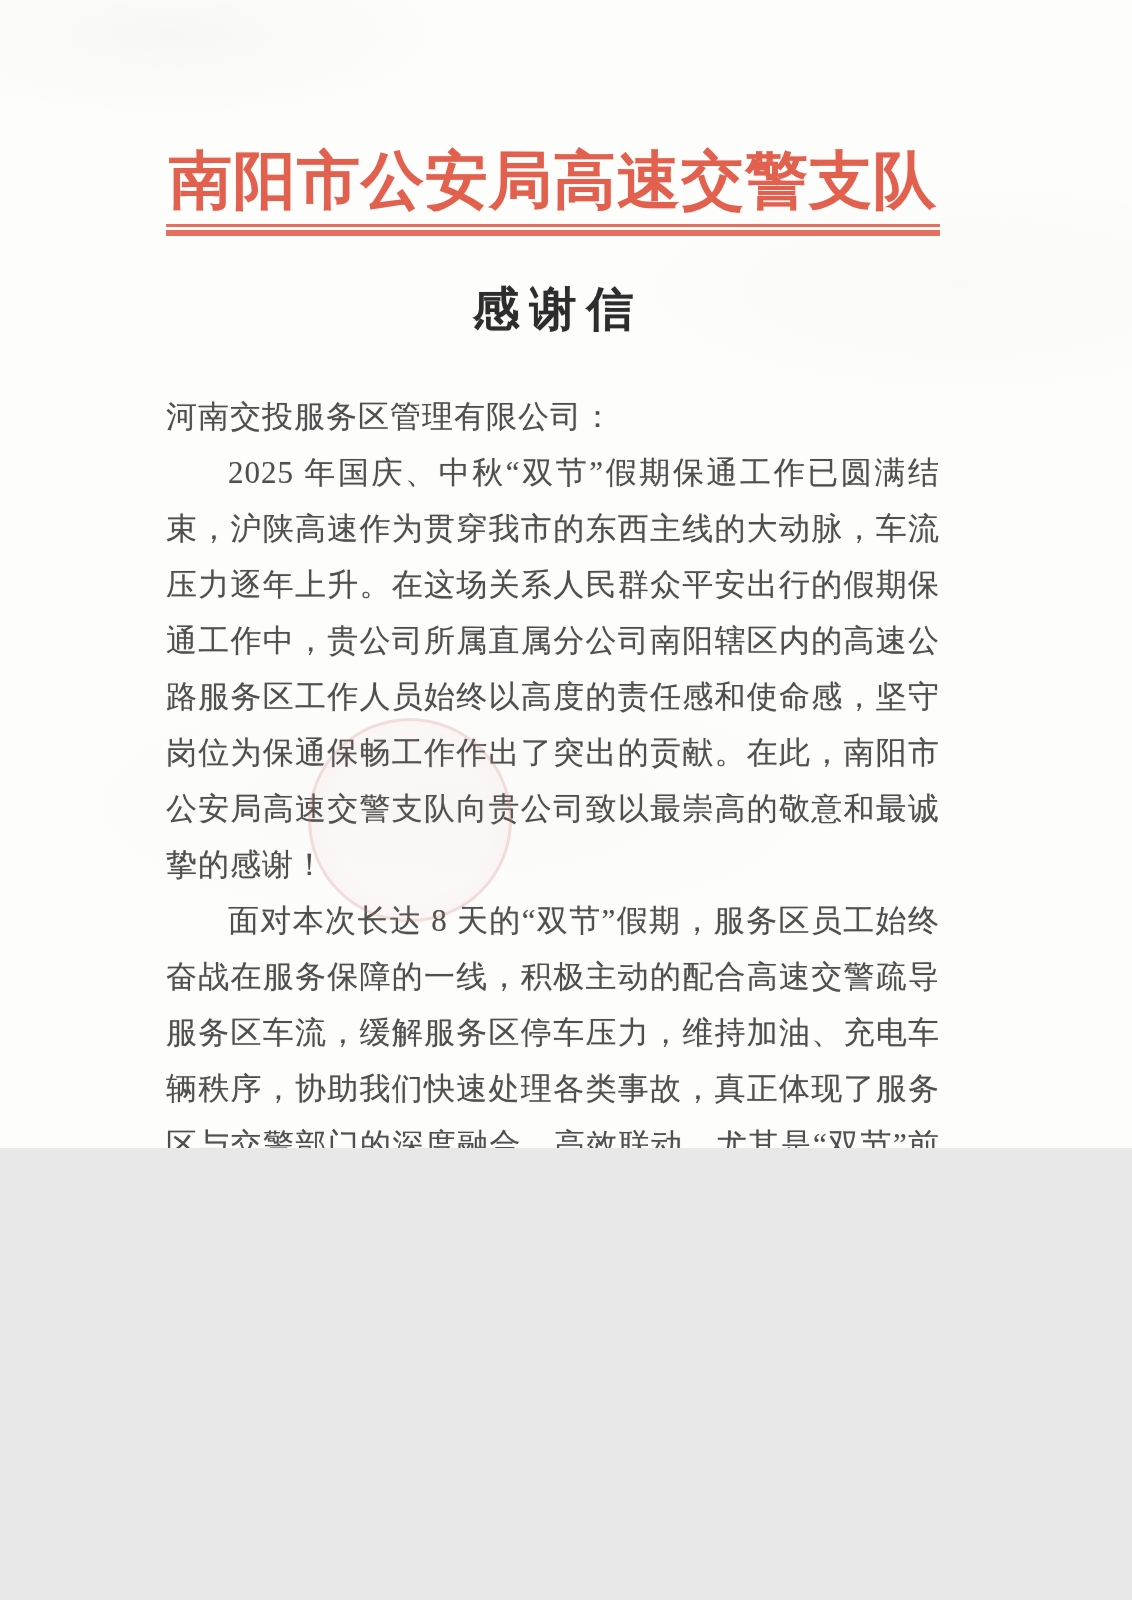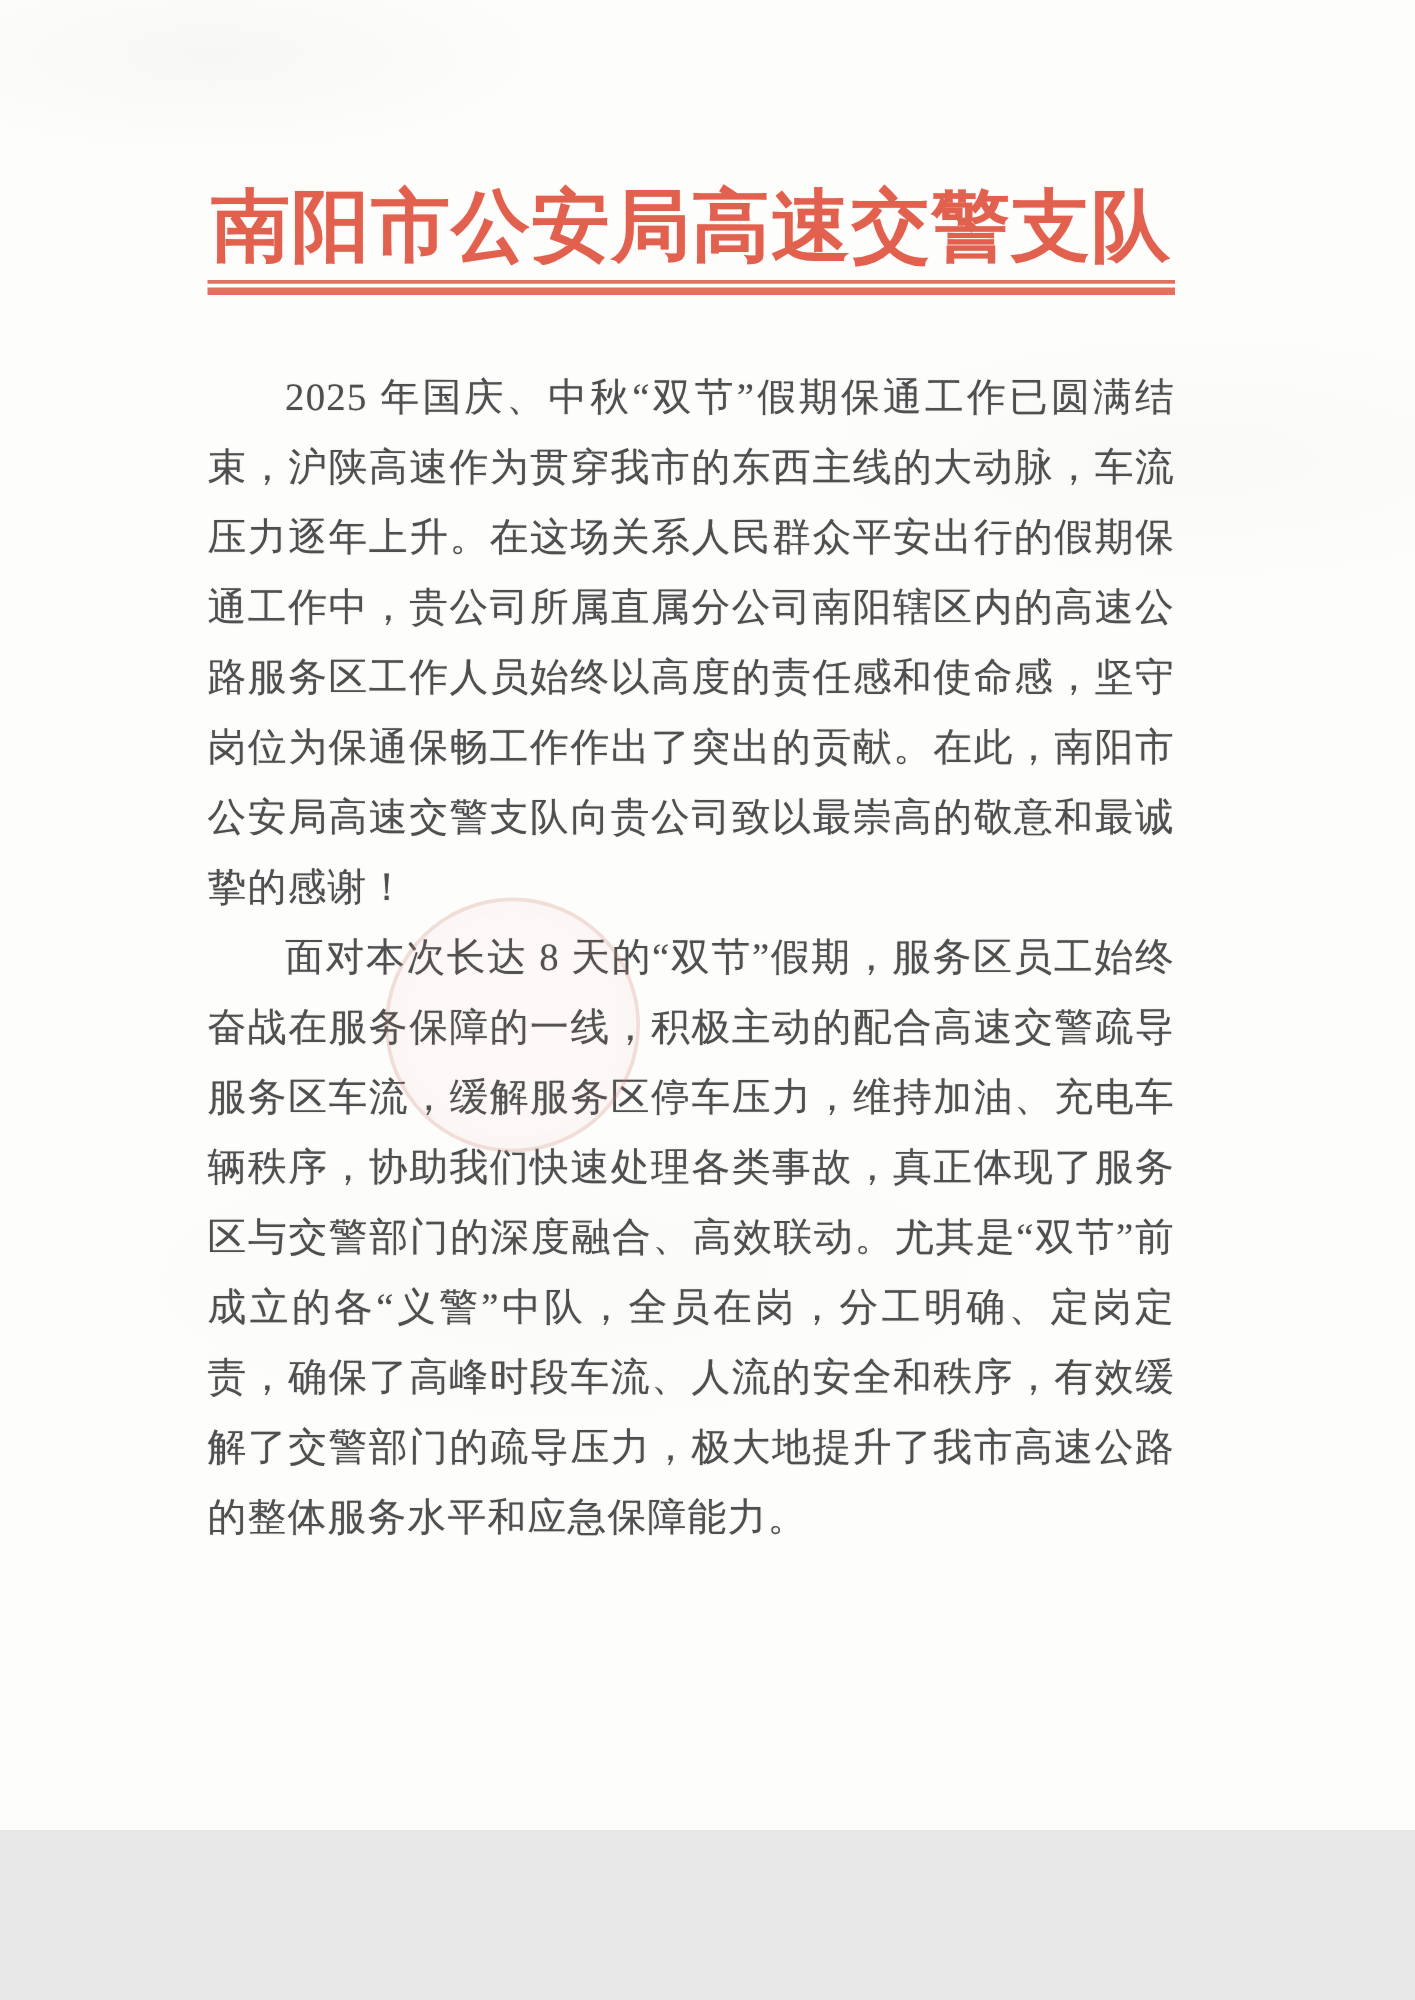--- a/index.html
+++ b/index.html
@@ -3,21 +3,21 @@
 <meta charset="utf-8">
 <style>
   html, body {
     margin: 0;
     padding: 0;
     background: #e8e8e8;
   }
   .page {
     position: relative;
     width: 1132px;
-    height: 1464px;
+    height: 1148px;
     margin: 0 auto;
     background: #fdfdfc;
     overflow: hidden;
     font-family: "Liberation Serif", "DejaVu Serif", serif;
   }
   
   .page::before {
     content: "";
     position: absolute;
     inset: 0;
@@ -113,22 +113,24 @@
 <body>
 
 <div class="page">
   <div class="content">
 
     <header>
       <h1 class="letterhead">南阳市公安局高速交警支队</h1>
       <div class="double-rule head"></div>
     </header>
 
+    <h2 class="letter-title">感谢信</h2>
 
     <main class="body-text">
+      <p class="salutation">河南交投服务区管理有限公司：</p>
       <p class="indent">2025 年国庆、中秋“双节”假期保通工作已圆满结束，沪陕高速作为贯穿我市的东西主线的大动脉，车流压力逐年上升。在这场关系人民群众平安出行的假期保通工作中，贵公司所属直属分公司南阳辖区内的高速公路服务区工作人员始终以高度的责任感和使命感，坚守岗位为保通保畅工作作出了突出的贡献。在此，南阳市公安局高速交警支队向贵公司致以最崇高的敬意和最诚挚的感谢！</p>
       <p class="indent">面对本次长达 8 天的“双节”假期，服务区员工始终奋战在服务保障的一线，积极主动的配合高速交警疏导服务区车流，缓解服务区停车压力，维持加油、充电车辆秩序，协助我们快速处理各类事故，真正体现了服务区与交警部门的深度融合、高效联动。尤其是“双节”前成立的各“义警”中队，全员在岗，分工明确、定岗定责，确保了高峰时段车流、人流的安全和秩序，有效缓解了交警部门的疏导压力，极大地提升了我市高速公路的整体服务水平和应急保障能力。</p>
     </main>
 
   </div>
 
   <div class="stamp-ghost"></div>
 
   <div class="double-rule foot"></div>
 </div>

